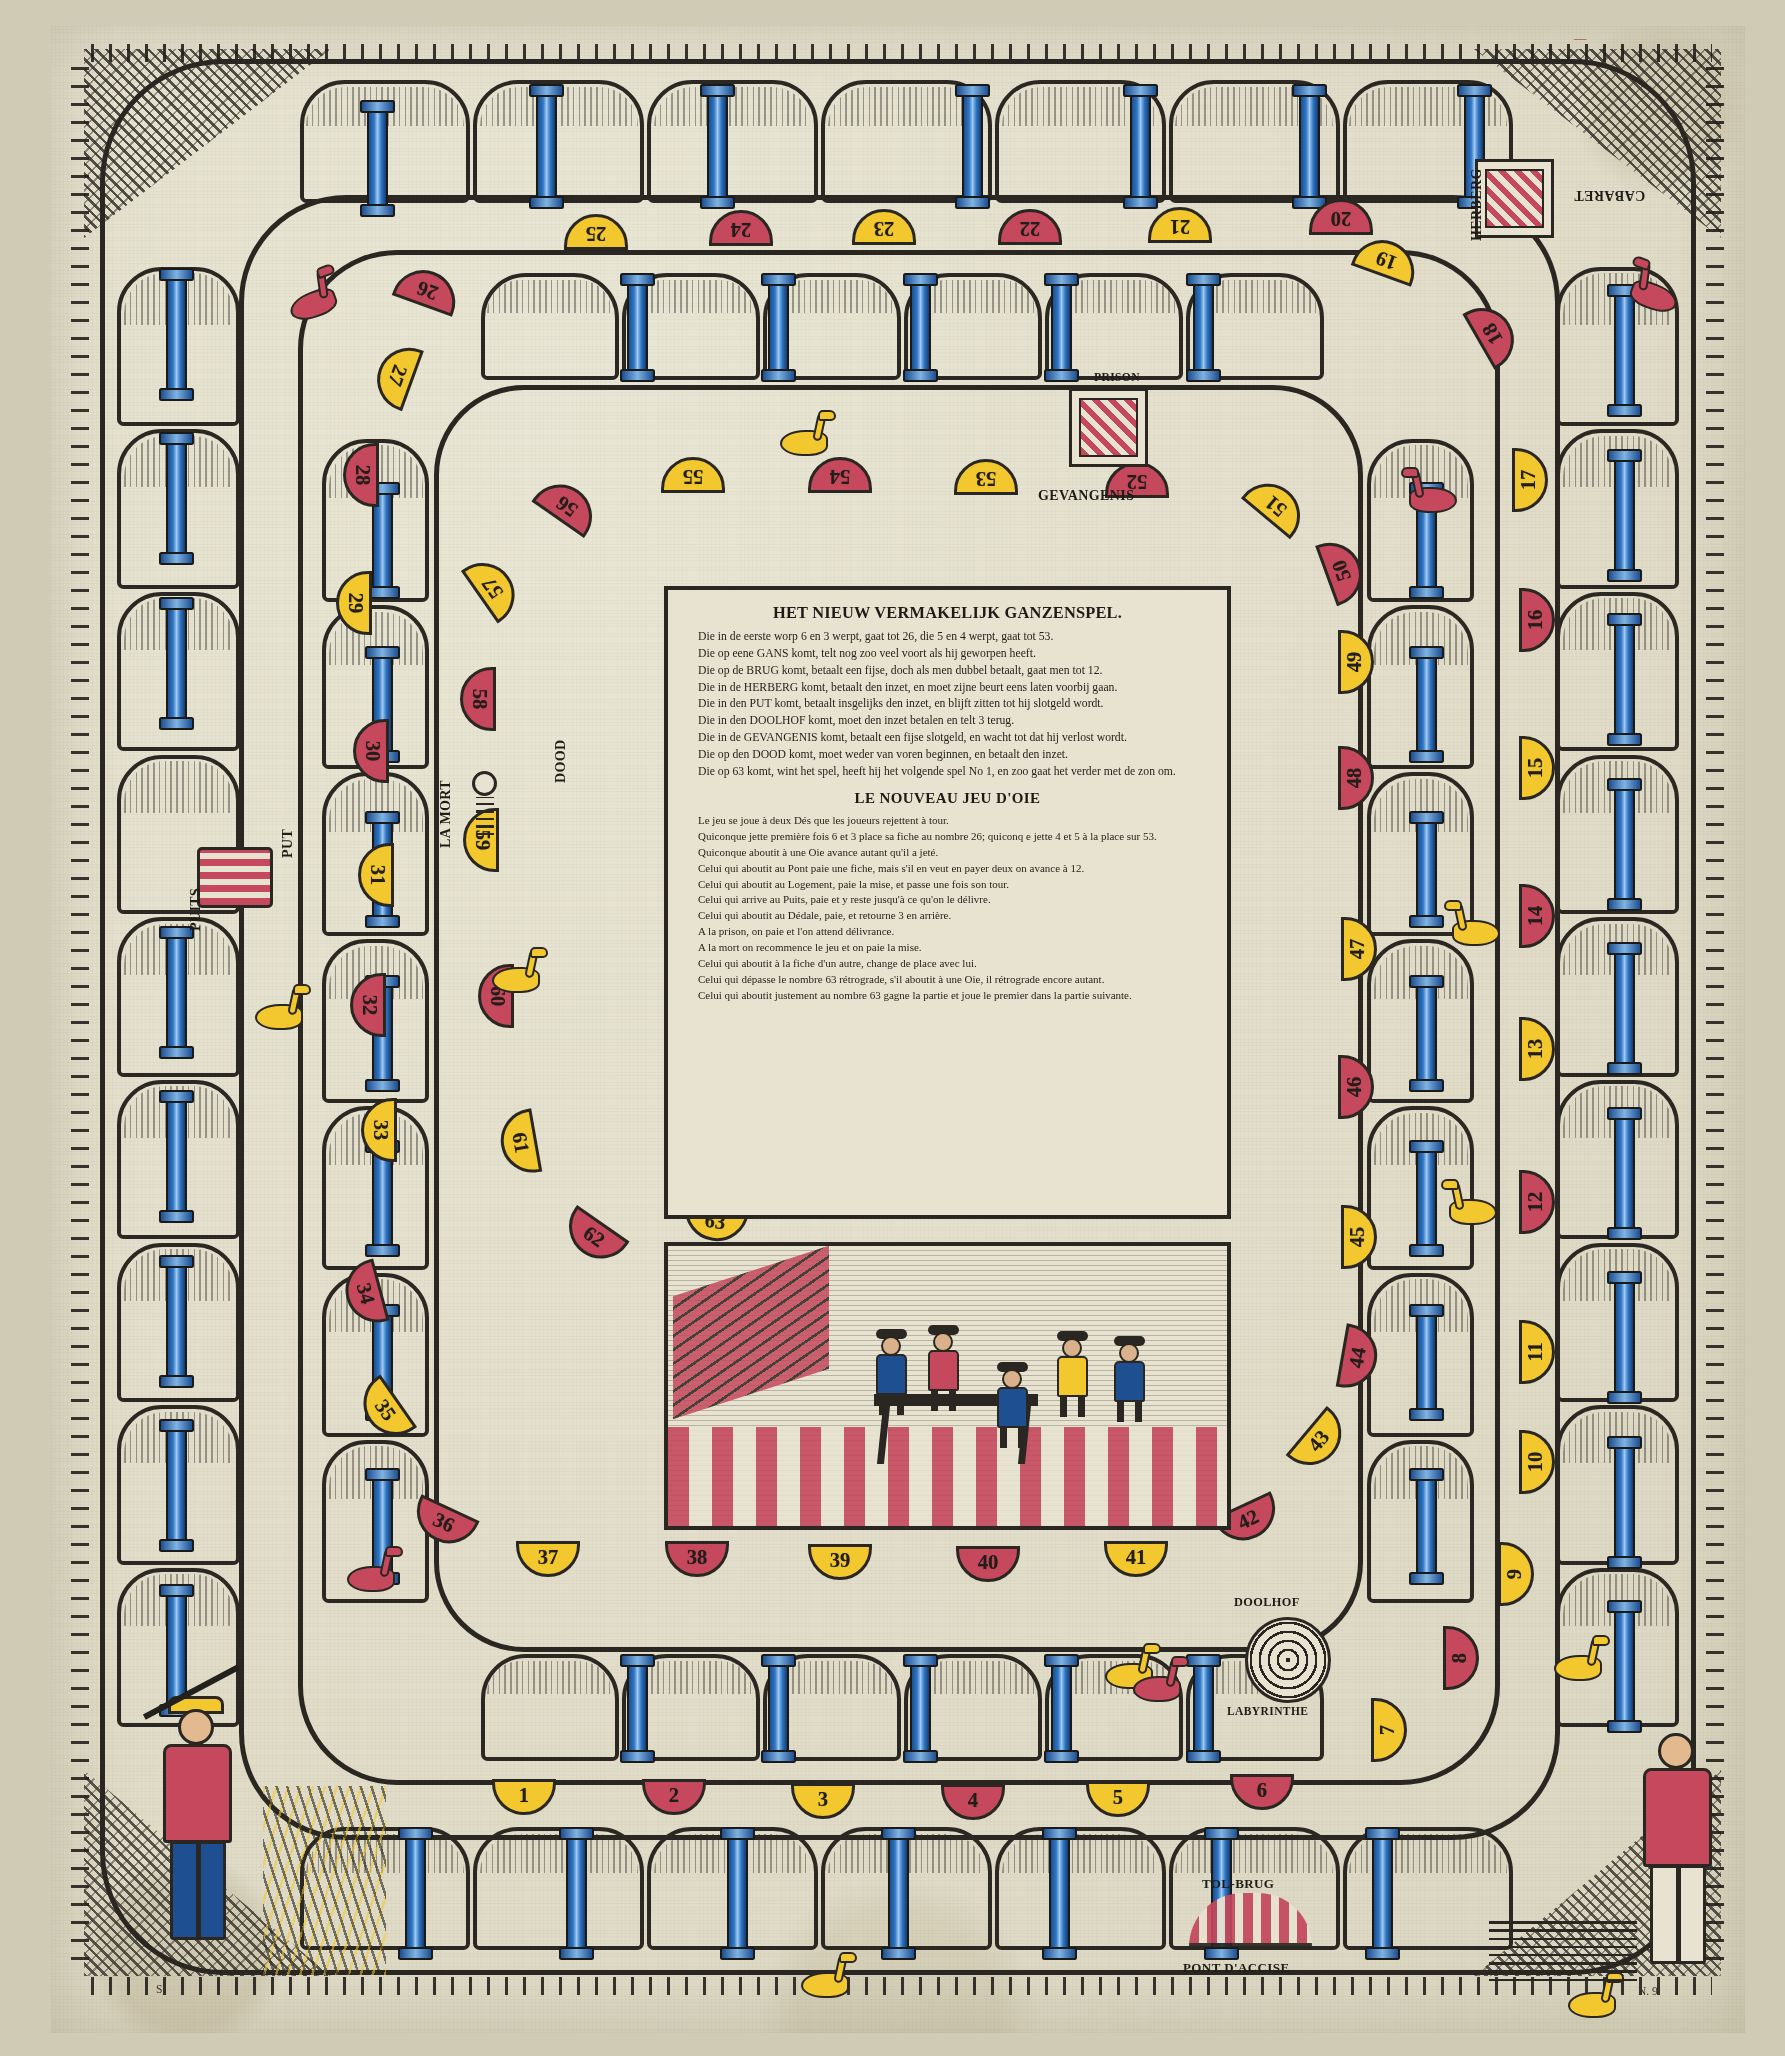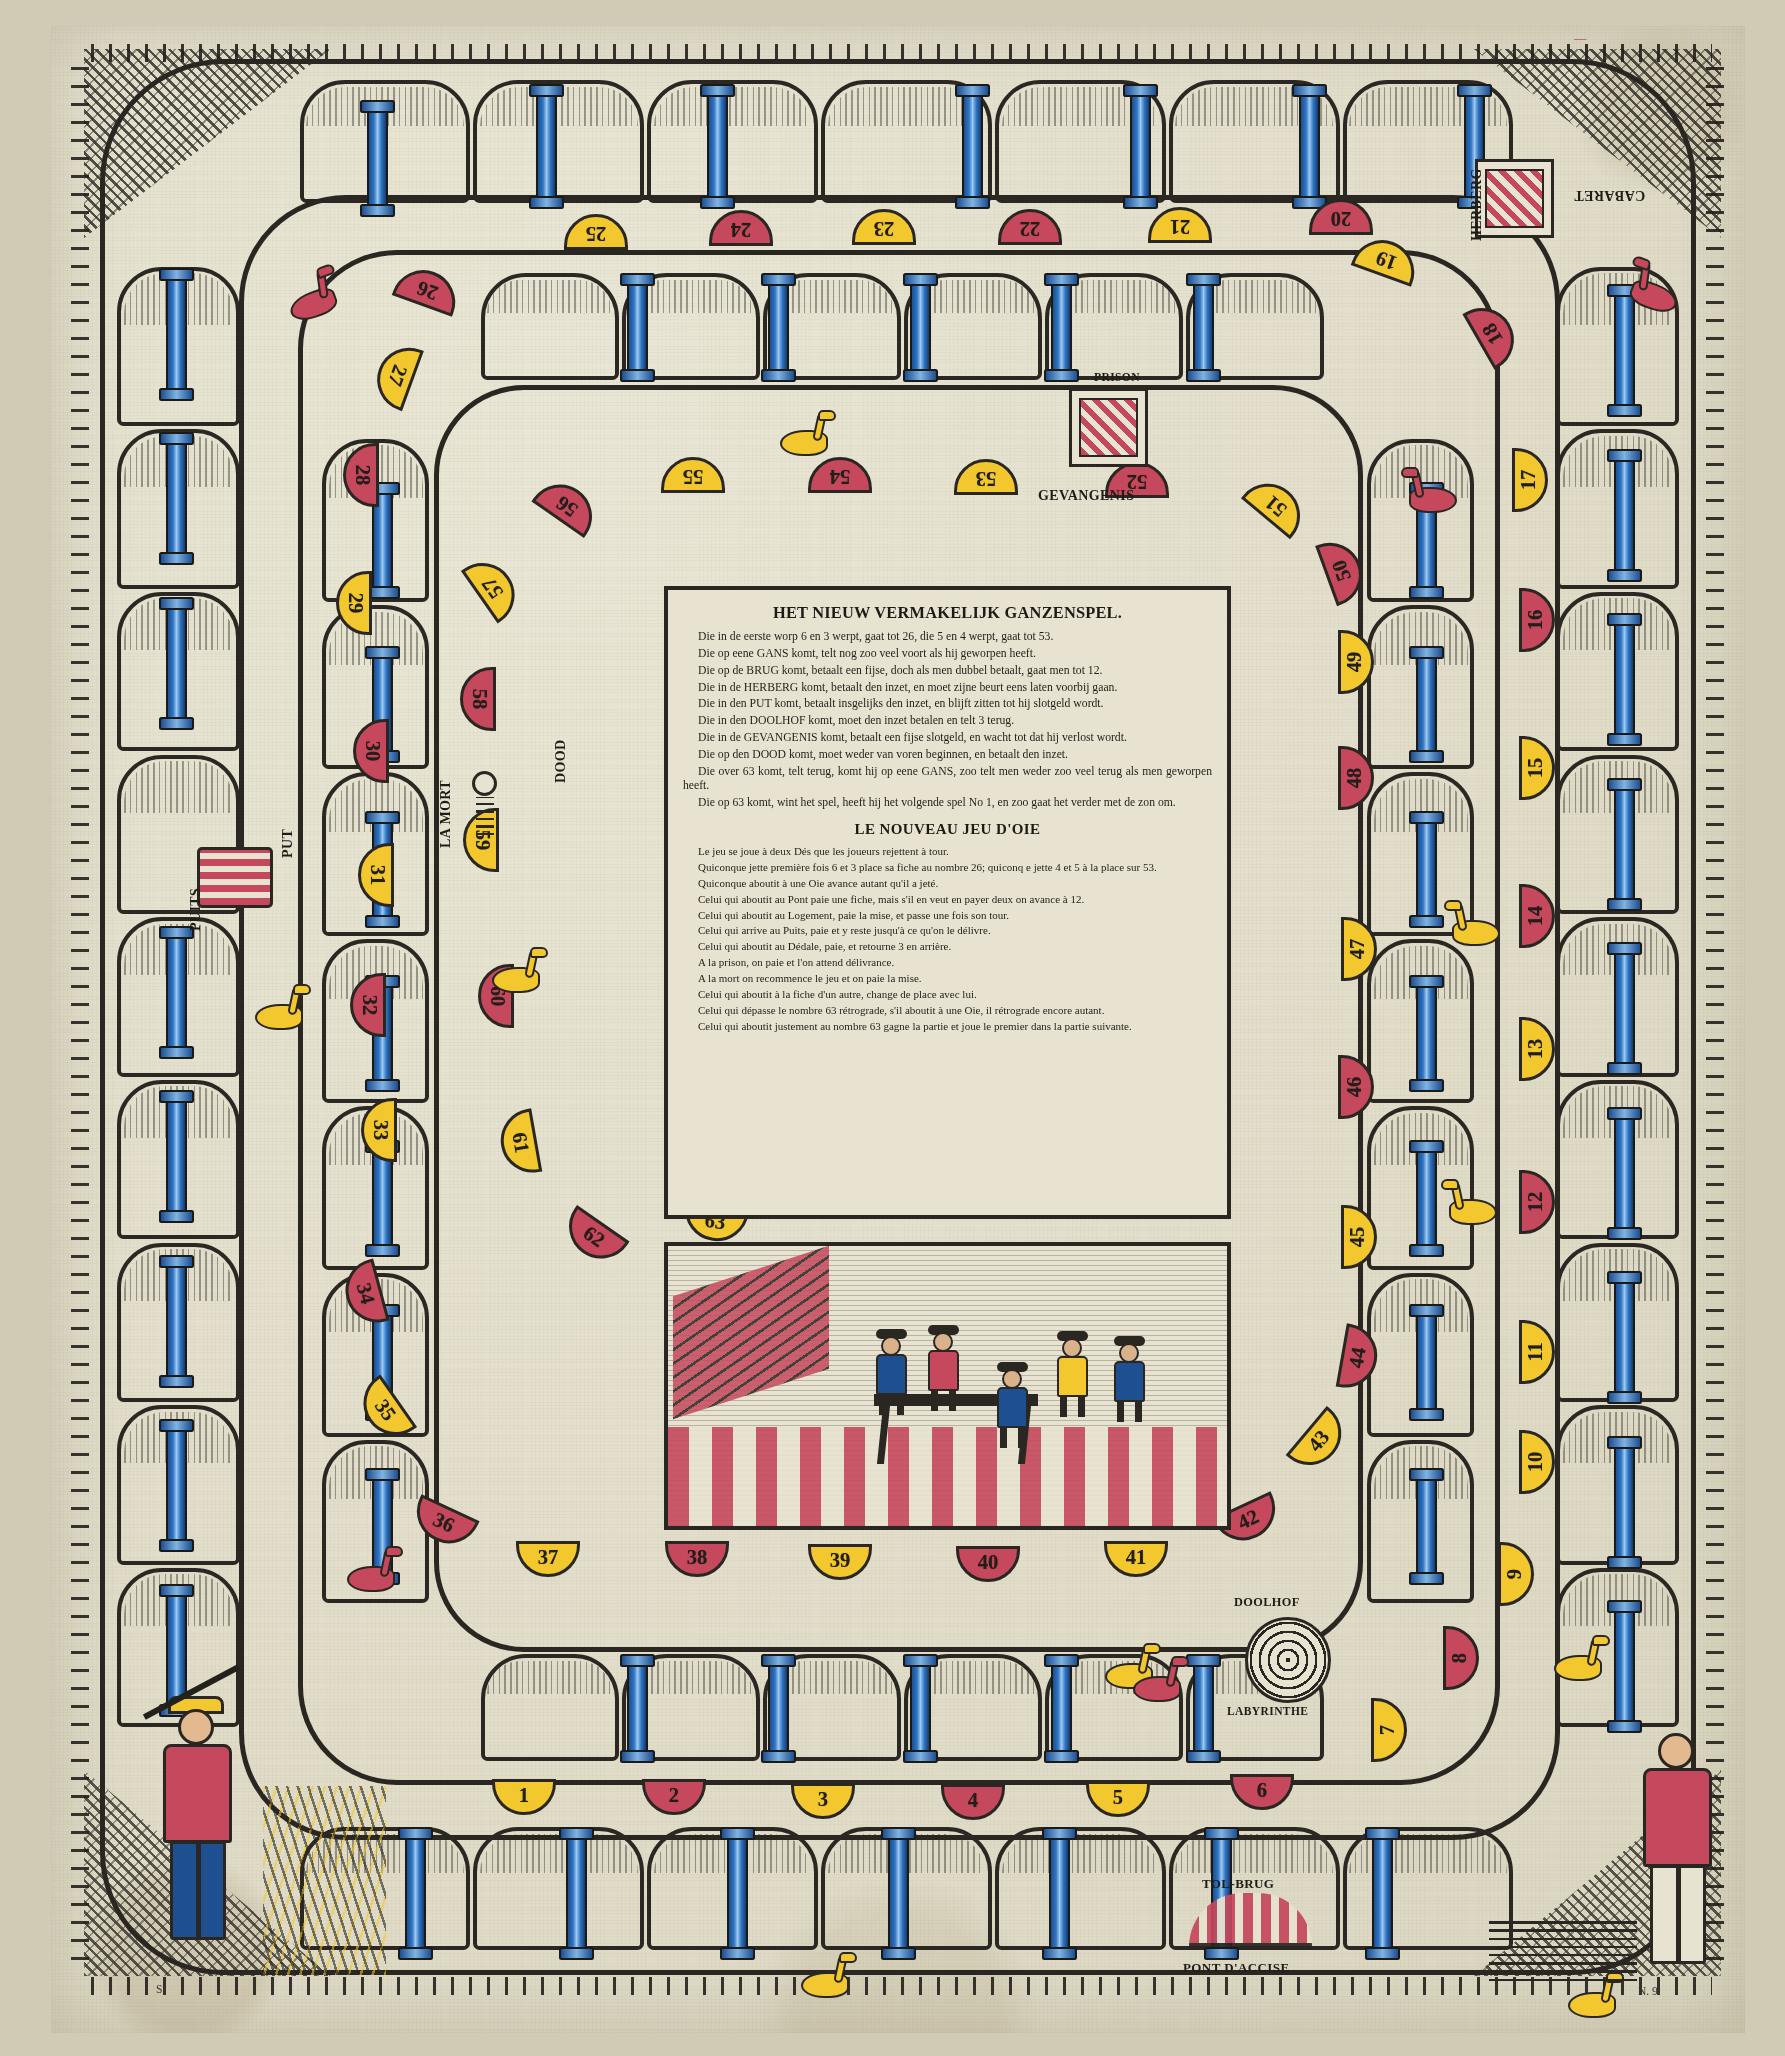--- a/index.html
+++ b/index.html
@@ -767,21 +767,20 @@
     <div id="textpanel">
       <div class="ttl">HET NIEUW VERMAKELIJK GANZENSPEL.</div>
       <p>Die in de eerste worp 6 en 3 werpt, gaat tot 26, die 5 en 4 werpt, gaat tot 53.</p>
       <p>Die op eene GANS komt, telt nog zoo veel voort als hij geworpen heeft.</p>
       <p>Die op de BRUG komt, betaalt een fijse, doch als men dubbel betaalt, gaat men tot 12.</p>
       <p>Die in de HERBERG komt, betaalt den inzet, en moet zijne beurt eens laten voorbij gaan.</p>
       <p>Die in den PUT komt, betaalt insgelijks den inzet, en blijft zitten tot hij slotgeld wordt.</p>
       <p>Die in den DOOLHOF komt, moet den inzet betalen en telt 3 terug.</p>
       <p>Die in de GEVANGENIS komt, betaalt een fijse slotgeld, en wacht tot dat hij verlost wordt.</p>
       <p>Die op den DOOD komt, moet weder van voren beginnen, en betaalt den inzet.</p>
-      <p>Die over 63 komt, telt terug, komt hij op eene GANS, zoo telt men weder zoo veel terug als men geworpen heeft.</p>
       <p>Die op 63 komt, wint het spel, heeft hij het volgende spel No 1, en zoo gaat het verder met de zon om.</p>
 
       <div class="ttl2">LE NOUVEAU JEU D'OIE</div>
       <p class="fr">Le jeu se joue à deux Dés que les joueurs rejettent à tour.</p>
       <p class="fr">Quiconque jette première fois 6 et 3 place sa fiche au nombre 26; quiconq e jette 4 et 5 à la place sur 53.</p>
       <p class="fr">Quiconque aboutit à une Oie avance autant qu'il a jeté.</p>
       <p class="fr">Celui qui aboutit au Pont paie une fiche, mais s'il en veut en payer deux on avance à 12.</p>
       <p class="fr">Celui qui aboutit au Logement, paie la mise, et passe une fois son tour.</p>
       <p class="fr">Celui qui arrive au Puits, paie et y reste jusqu'à ce qu'on le délivre.</p>
       <p class="fr">Celui qui aboutit au Dédale, paie, et retourne 3 en arrière.</p>

